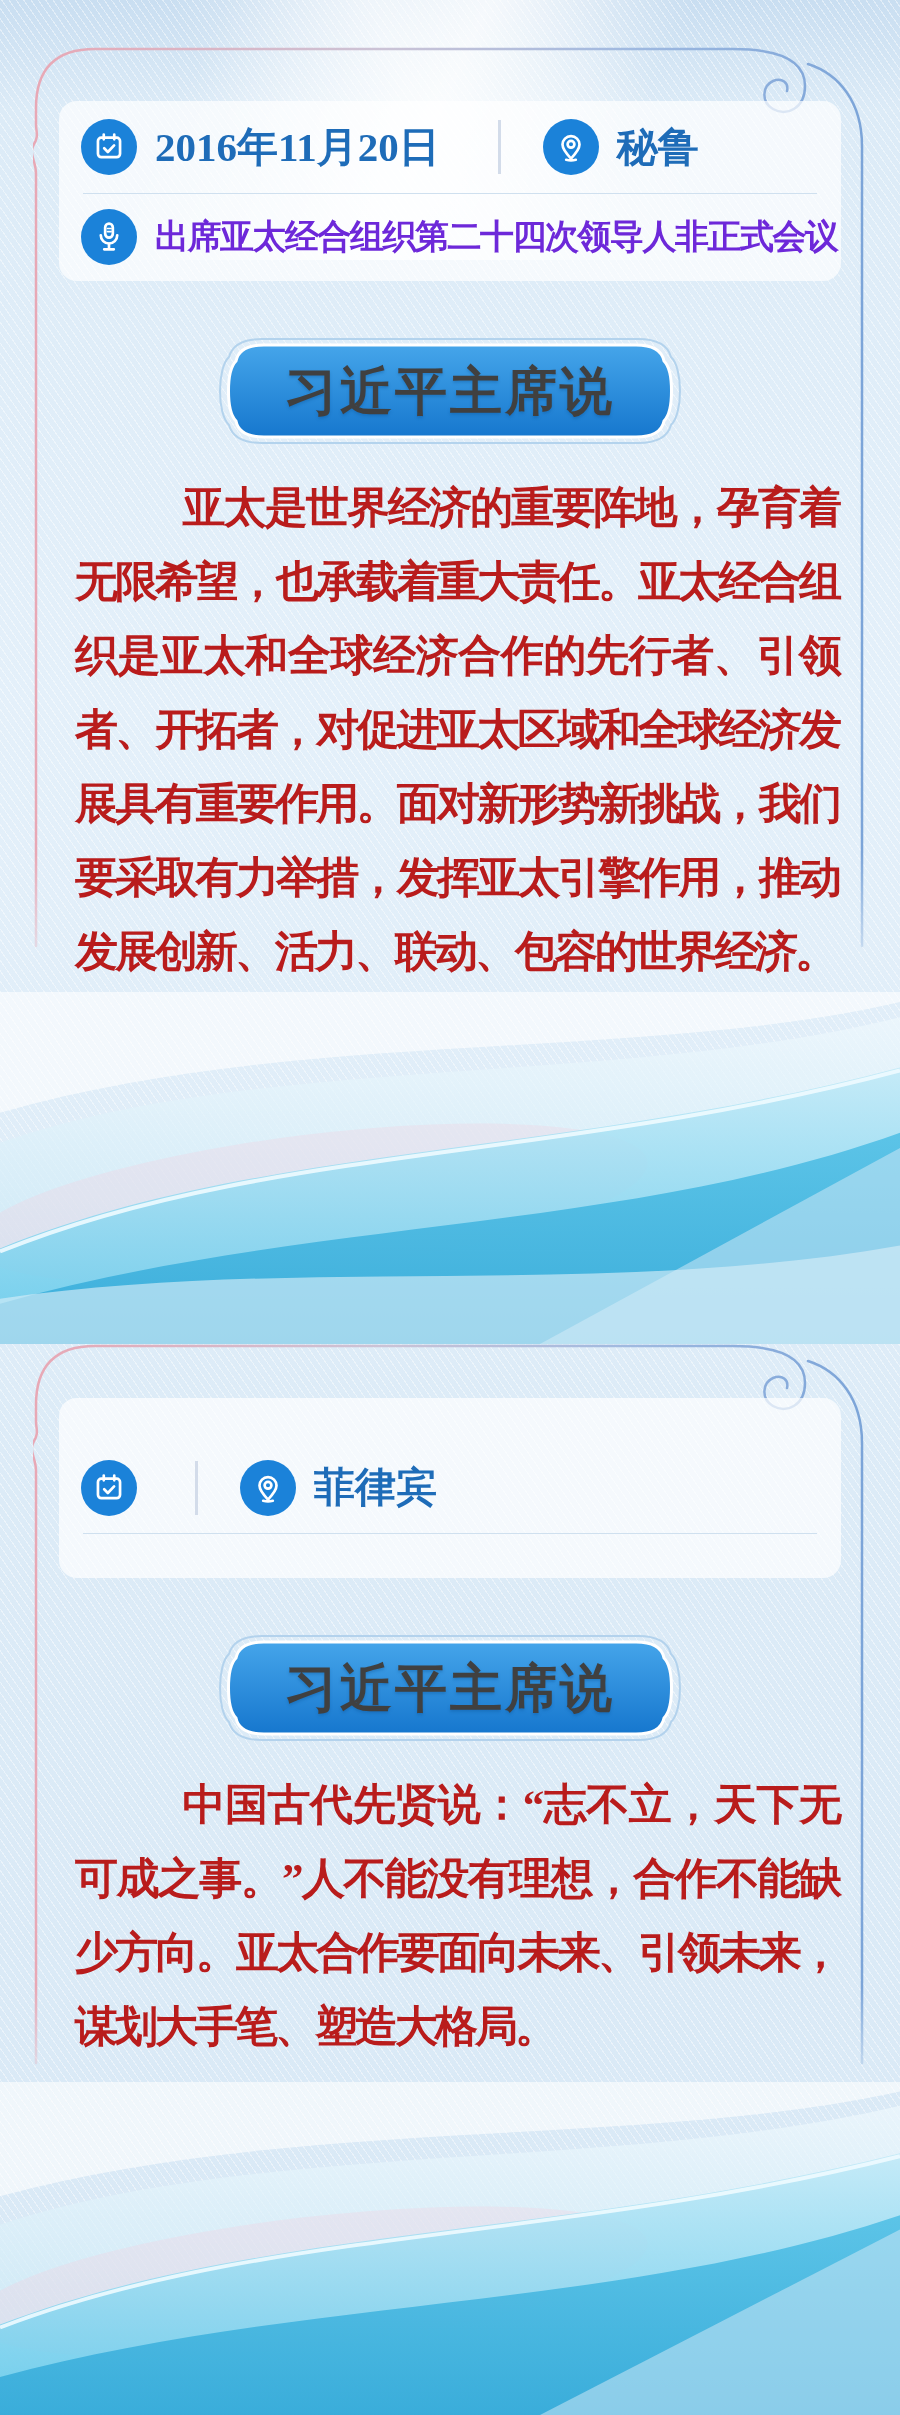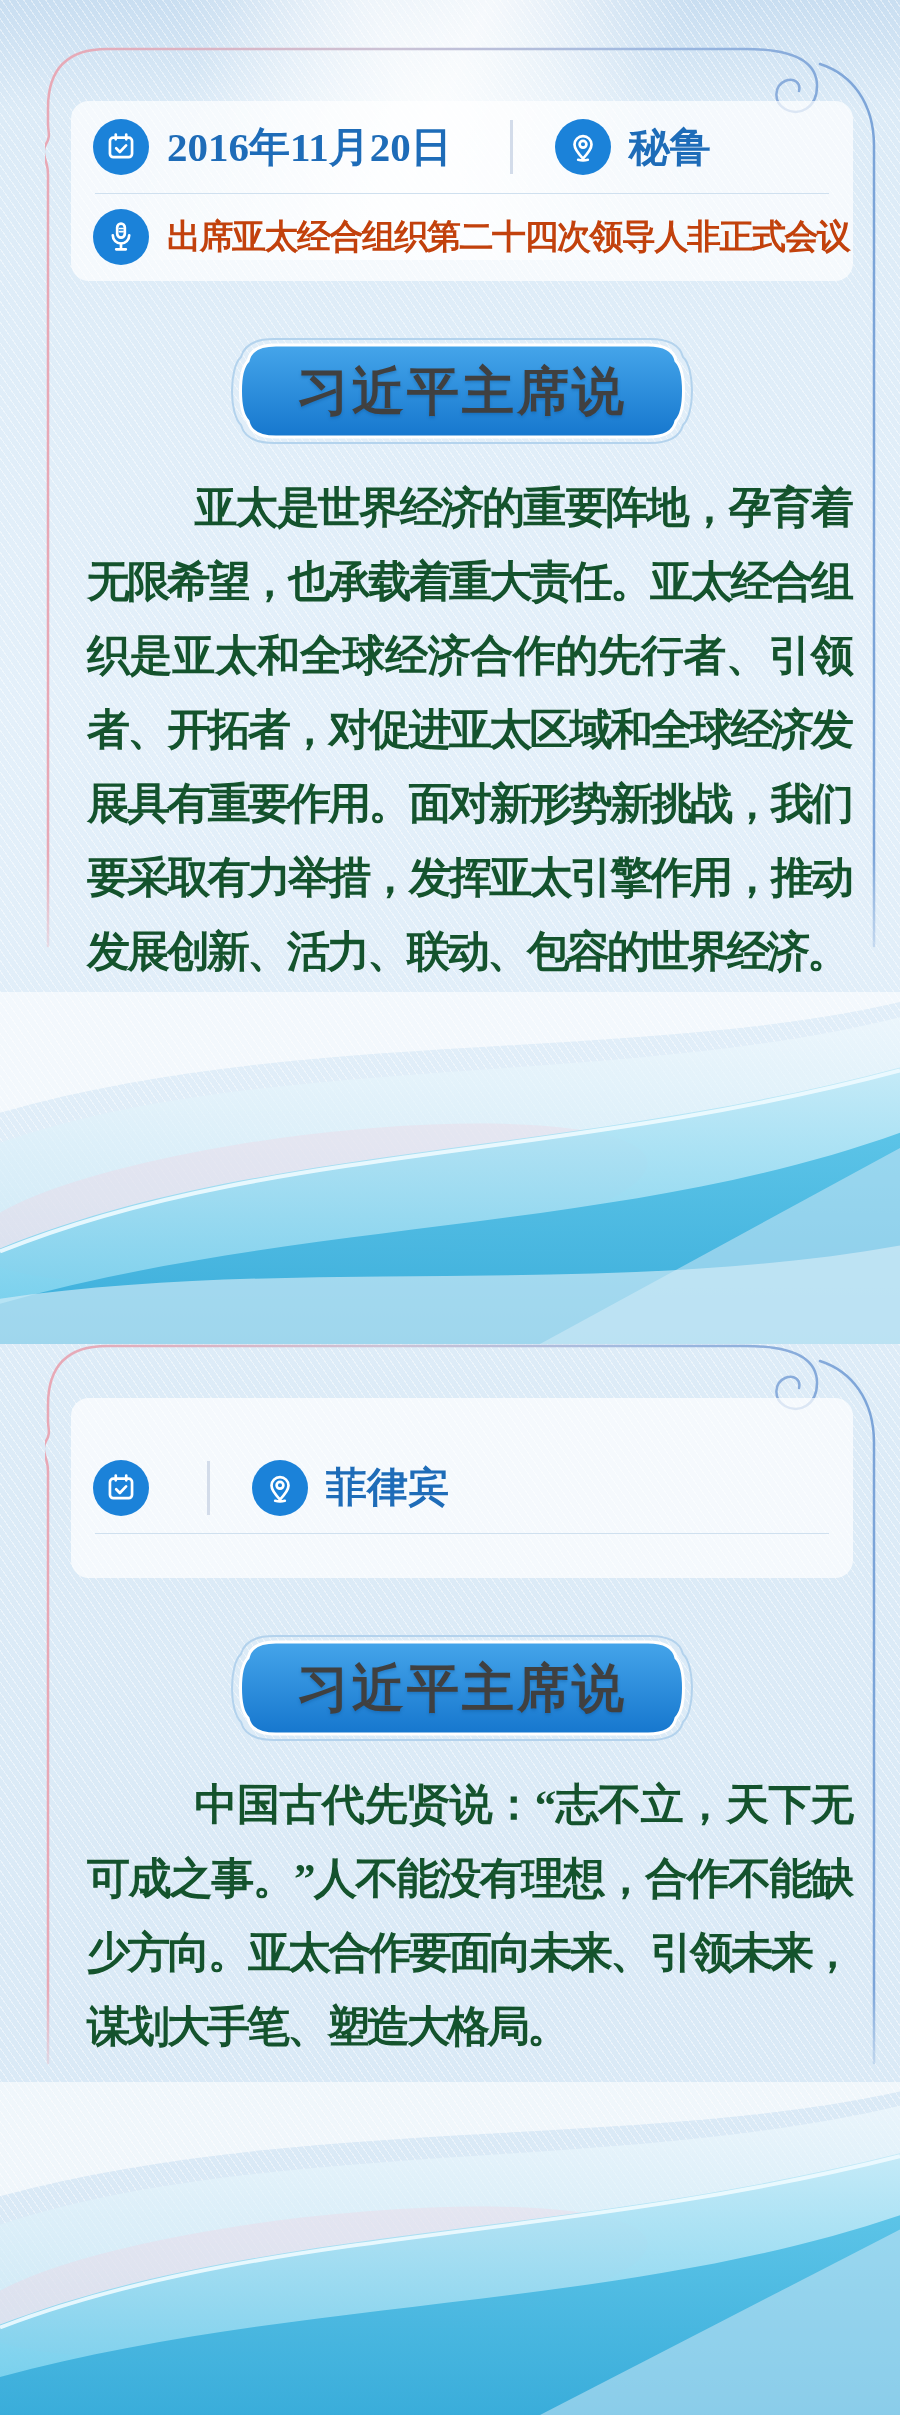--- a/index.html
+++ b/index.html
@@ -19,21 +19,21 @@
   .sky::after{content:"";position:absolute;inset:0;
     background:linear-gradient(245deg,rgba(255,255,255,0) 28%,rgba(255,255,255,.5) 52%,rgba(255,255,255,0) 72%);}
 
   
   .wave{position:absolute;left:0;width:900px;pointer-events:none;}
   .wave-1{top:992px;height:352px;}
   .wave-2{top:2082px;height:333px;}
   .wave svg{display:block;width:100%;height:100%;}
 
   
-  .card{position:absolute;left:45px;width:834px;}
+  .card{position:absolute;left:33px;width:834px;}
   .card-1{top:46px;height:940px;}
   .card-2{top:1343px;height:750px;}
   .border-svg{position:absolute;top:0;left:0;}
 
   .info-box{
     position:relative;margin:55px 26px 0 26px;height:180px;
     background:rgba(255,255,255,.70);border-radius:18px;
     display:flex;flex-direction:column;justify-content:center;
   }
   .row{display:flex;align-items:center;padding:0 22px;}
@@ -44,37 +44,37 @@
     width:56px;height:56px;border-radius:50%;background:#1b82d9;flex:0 0 56px;
     display:flex;align-items:center;justify-content:center;
   }
   .chip svg{width:34px;height:34px;}
   .meta-text{
     margin-left:18px;color:#1e6cb8;font-weight:700;font-size:41px;
     font-family:"Liberation Serif","DejaVu Serif",serif;white-space:nowrap;
   }
   .vdiv{width:3px;height:54px;background:#d3dcea;margin:0 42px 0 58px;flex:0 0 3px;}
   .event-text{
-    margin-left:18px;color:#c2410c;font-weight:700;font-size:34px;letter-spacing:-1.5px;
+    margin-left:18px;color:#6d28d9;font-weight:700;font-size:34px;letter-spacing:-1.5px;
     font-family:Liberation Mono, monospace;white-space:nowrap;
   }
 
   .banner-wrap{position:relative;margin-top:56px;height:112px;display:flex;justify-content:center;}
   .banner{position:relative;width:470px;height:110px;}
   .banner svg{position:absolute;inset:0;}
   .banner-label{
     position:absolute;inset:0;display:flex;align-items:center;justify-content:center;
     color:#404040;font-weight:700;font-size:52px;letter-spacing:3px;
     text-shadow:0 2px 3px rgba(10,80,150,.35);
   }
 
   .quote{
     margin:22px 26px 0 42px;max-width:764px;
     font-family:"Liberation Serif","DejaVu Serif",serif;font-weight:700;
-    font-size:43px;line-height:74px;letter-spacing:-3px;color:#14532d;
+    font-size:43px;line-height:74px;letter-spacing:-3px;color:#b91c1c;
     text-indent:2.5em;text-align:justify;word-break:break-all;
   }
 </style>
 </head>
 <body>
 
 <div class="bg-base"></div>
 <div class="bg-stripes"></div>
 <div class="sky"></div>
 

